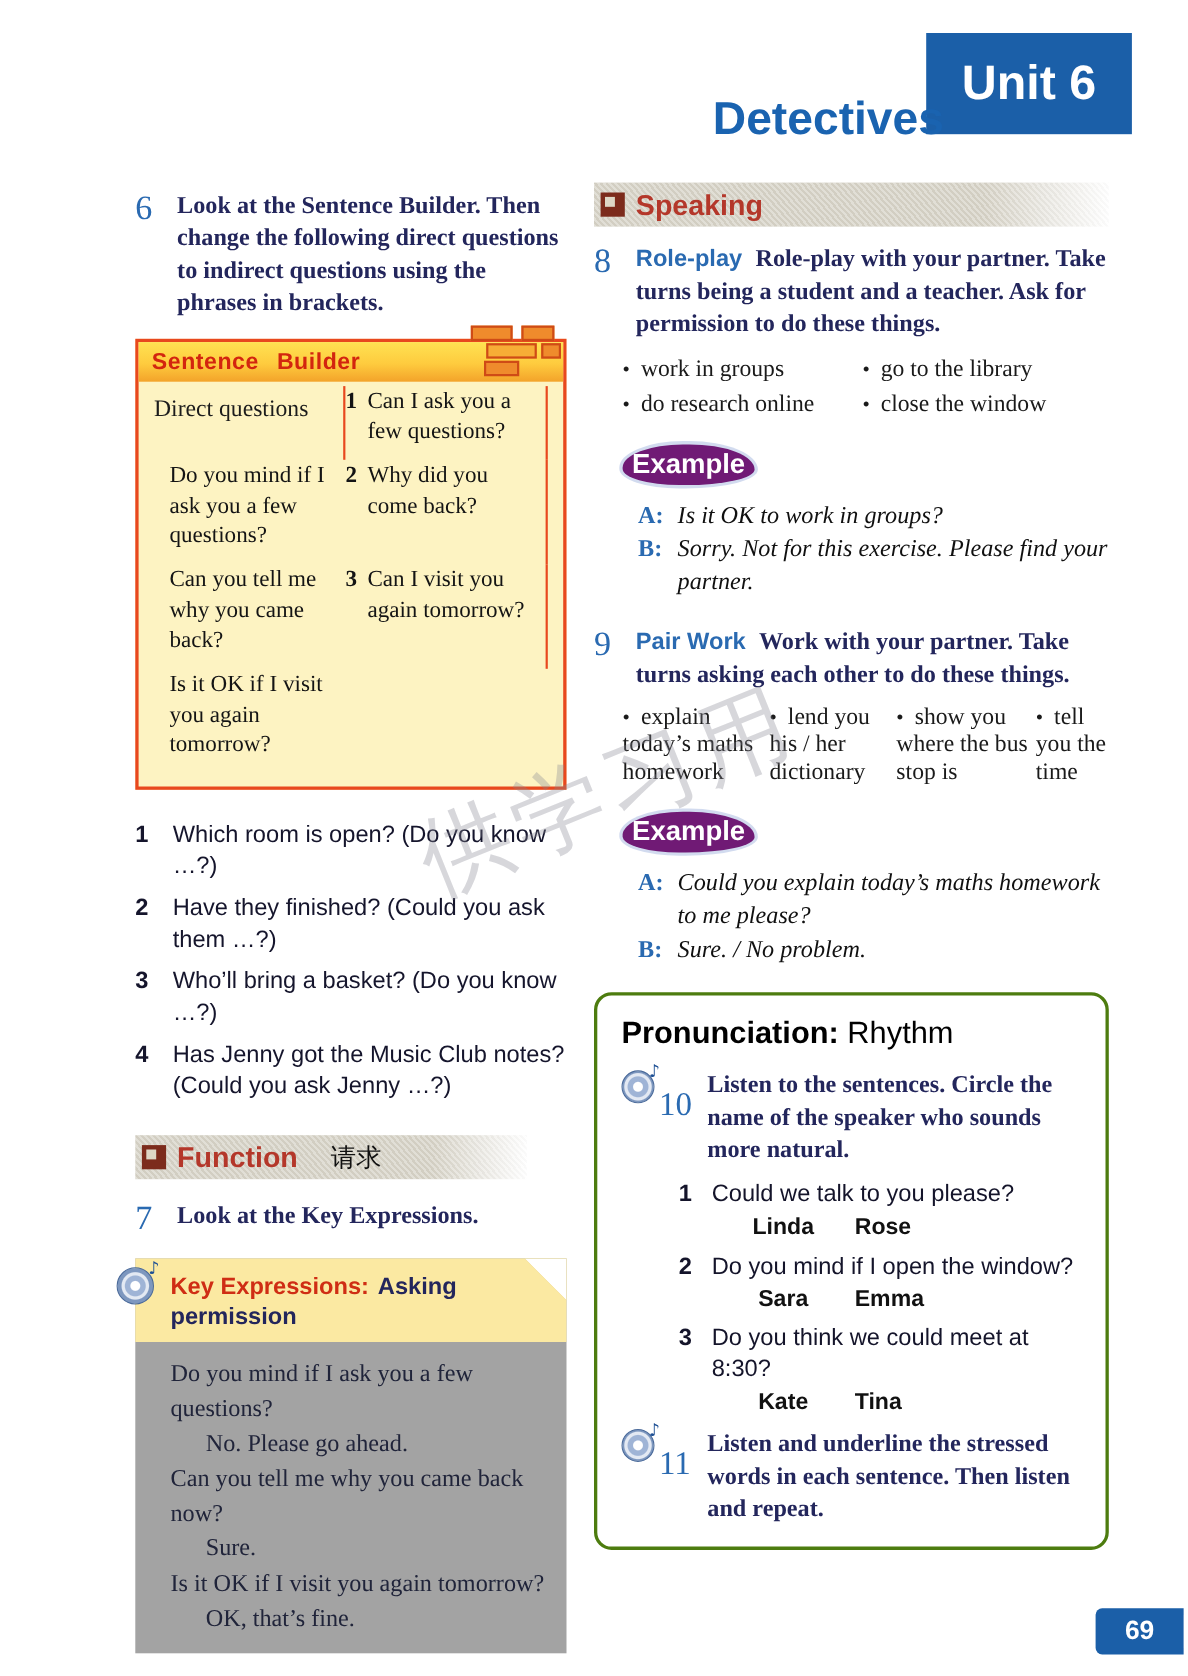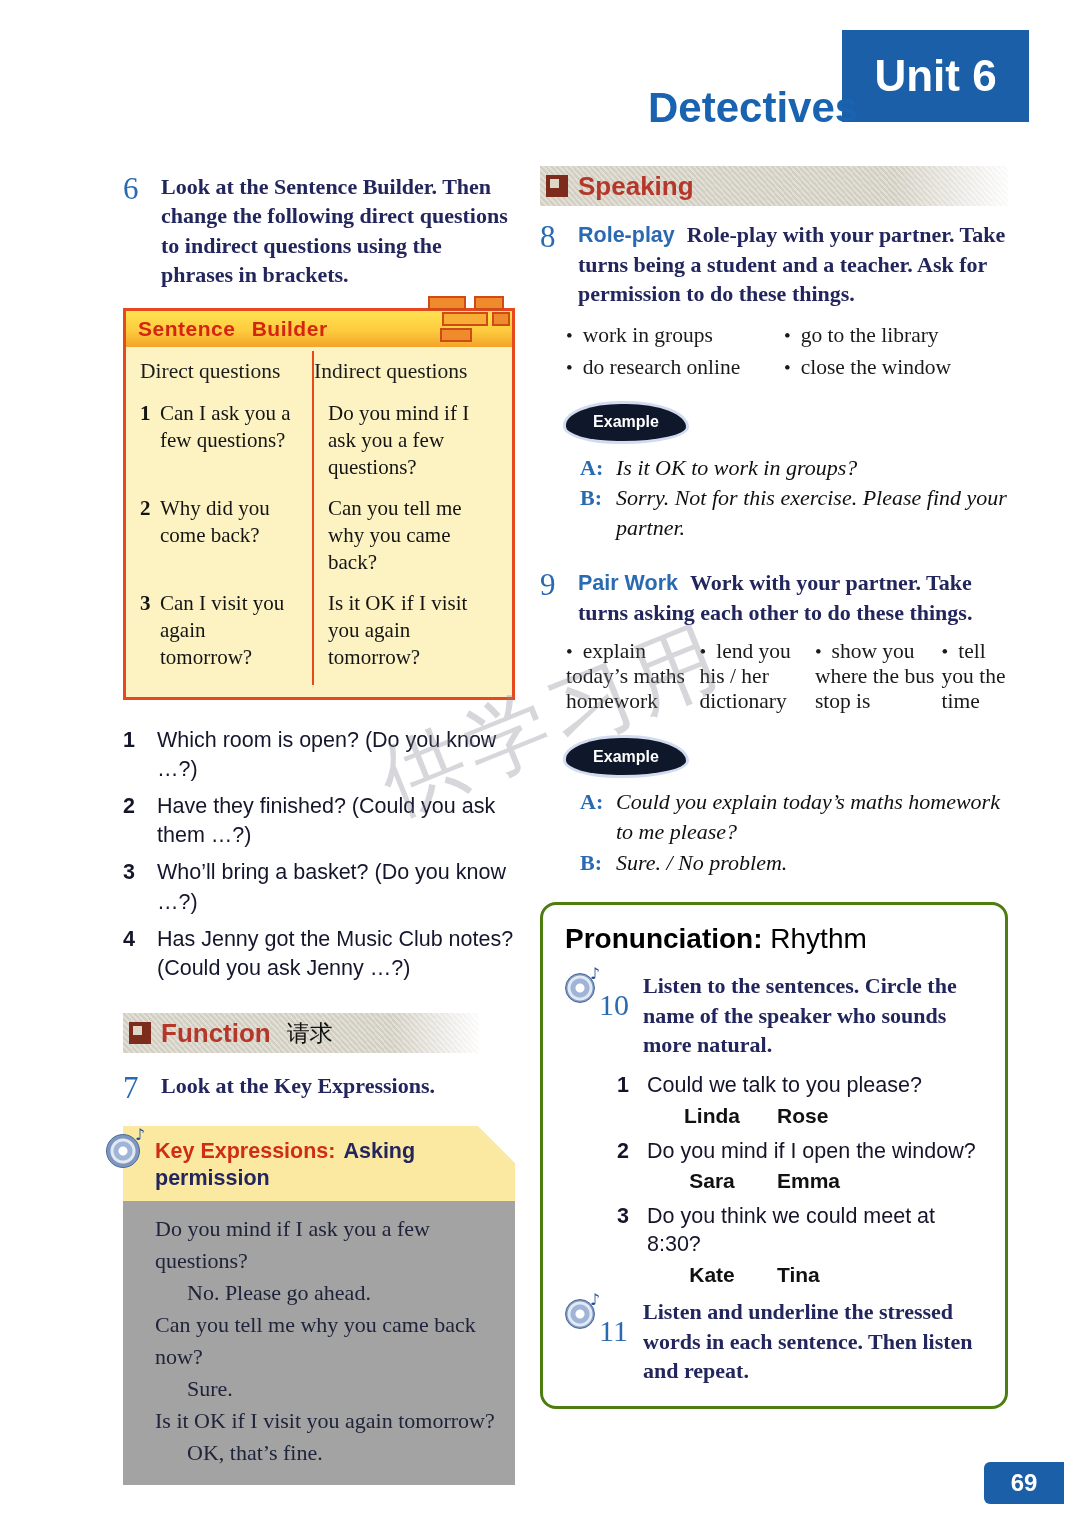--- a/index.html
+++ b/index.html
@@ -19,21 +19,21 @@
     position:absolute; top:84px; left:648px; color:#1a63b0;
     font-family:"Liberation Sans",sans-serif; font-weight:bold; font-size:42px;
   }
   .watermark {
     position:absolute; left:385px; top:730px; transform:rotate(-22deg);
     transform-origin:left center; font-size:84px; letter-spacing:6px;
     color:rgba(135,135,145,0.33); white-space:nowrap; font-family:sans-serif;
     pointer-events:none; z-index:5;
   }
   .page-num {
-    position:absolute; right:16px; top:1462px; width:80px; height:42px;
+    position:absolute; right:4px; top:1462px; width:80px; height:42px;
     background:#1b5fa8; color:#fff; font-family:"Liberation Sans",sans-serif;
     font-weight:bold; font-size:24px; display:flex; align-items:center; justify-content:center;
     border-radius:6px 0 0 6px;
   }
 
   
   .col-left  { position:absolute; left:123px; top:172px; width:392px; }
   .col-right { position:absolute; left:540px; top:166px; width:468px; }
 
   
@@ -81,21 +81,21 @@
   .strip {
     margin-top:30px; height:40px; display:flex; align-items:center; gap:10px; padding-left:6px;
     background:
       repeating-linear-gradient(48deg, rgba(255,255,255,0.28) 0 2px, rgba(0,0,0,0.02) 2px 4px),
       linear-gradient(90deg, #d6d2c6 0%, #d6d2c6 76%, rgba(214,210,198,0) 100%);
   }
   .strip-fn { width:356px; }
   .strip-icon { width:22px; height:22px; background:#7c2b1c; position:relative; flex:0 0 auto; }
   .strip-icon::after { content:""; position:absolute; left:4px; top:4px; width:9px; height:9px; background:#ded7c6; }
   .strip-label { color:#b4372a; font-family:"Liberation Sans",sans-serif; font-weight:bold; font-size:26px; }
-  .strip-zh { color:#111; font-size:23px; font-family:sans-serif; margin-left:6px; }
+  .strip-zh { color:#111; font-size:23px; font-family:sans-serif; margin-left:20px; }
 
   
   .ke-box { margin-top:20px; background:#a3a3a3; position:relative; padding:0 0 16px 0; }
   .ke-header {
     background:#fbe9a2; padding:12px 56px 8px 32px; position:relative;
     font-family:"Liberation Sans",sans-serif; font-weight:bold; font-size:21.5px; line-height:1.3;
   }
   .ke-red  { color:#cf2d14; margin-right:8px; }
   .ke-dark { color:#23265c; }
   .ke-fold { position:absolute; top:0; right:0; width:38px; height:38px; background:#fff;
@@ -118,23 +118,23 @@
 
   
   .bullets2 { display:grid; grid-template-columns:218px 1fr; margin:14px 0 0 26px; row-gap:7px;
     font-size:21.5px; color:#1a1a1a; }
   .bullets1 { margin:12px 0 0 26px; display:flex; flex-direction:row; gap:6px;
     font-size:21.5px; color:#1a1a1a; }
   .bullet::before { content:"•"; margin-right:10px; font-size:19px; }
 
   
   .example {
-    margin:24px 0 12px 26px; width:120px; height:37px; background:#0f172a;
+    margin:24px 0 12px 26px; width:120px; height:37px; background:#701a75;
     border-radius:48% 52% 55% 45% / 60% 65% 40% 42%;
-    color:#fff; font-family:"Liberation Sans",sans-serif; font-weight:bold; font-size:16px;
+    color:#fff; font-family:"Liberation Sans",sans-serif; font-weight:bold; font-size:25px;
     display:flex; align-items:center; justify-content:center;
     box-shadow:0 0 0 3px rgba(74,112,191,0.25);
   }
   .dialogue { margin-left:40px; }
   .dlg { display:flex; font-size:22px; line-height:1.38; }
   .dlg-label { color:#2a6ab1; font-weight:bold; min-width:36px; flex:0 0 auto; }
   .dlg-text { font-style:italic; color:#101010; flex:1; }
 
   
   .pron-box { margin-top:24px; border:3px solid #4d7c0f; border-radius:16px; padding:18px 20px 20px 22px; background:#fff; }
@@ -172,21 +172,20 @@
       <div class="sb-header">
         <span class="sb-title">Sentence Builder</span>
         <span class="brick b1"></span>
         <span class="brick b2"></span>
         <span class="brick b3"></span>
         <span class="brick b4"></span>
         <span class="brick b5"></span>
       </div>
       <div class="sb-grid">
         <div class="sb-cl sb-colhead">Direct questions</div>
-        <div class="sb-cr sb-colhead">Indirect questions</div>
 
         <div class="sb-cl sb-item">
           <span class="sb-n">1</span>
           <span>Can I ask you a few questions?</span>
         </div>
         <div class="sb-cr sb-plain">Do you mind if I ask you a few questions?</div>
 
         <div class="sb-cl sb-item">
           <span class="sb-n">2</span>
           <span>Why did you come back?</span>

